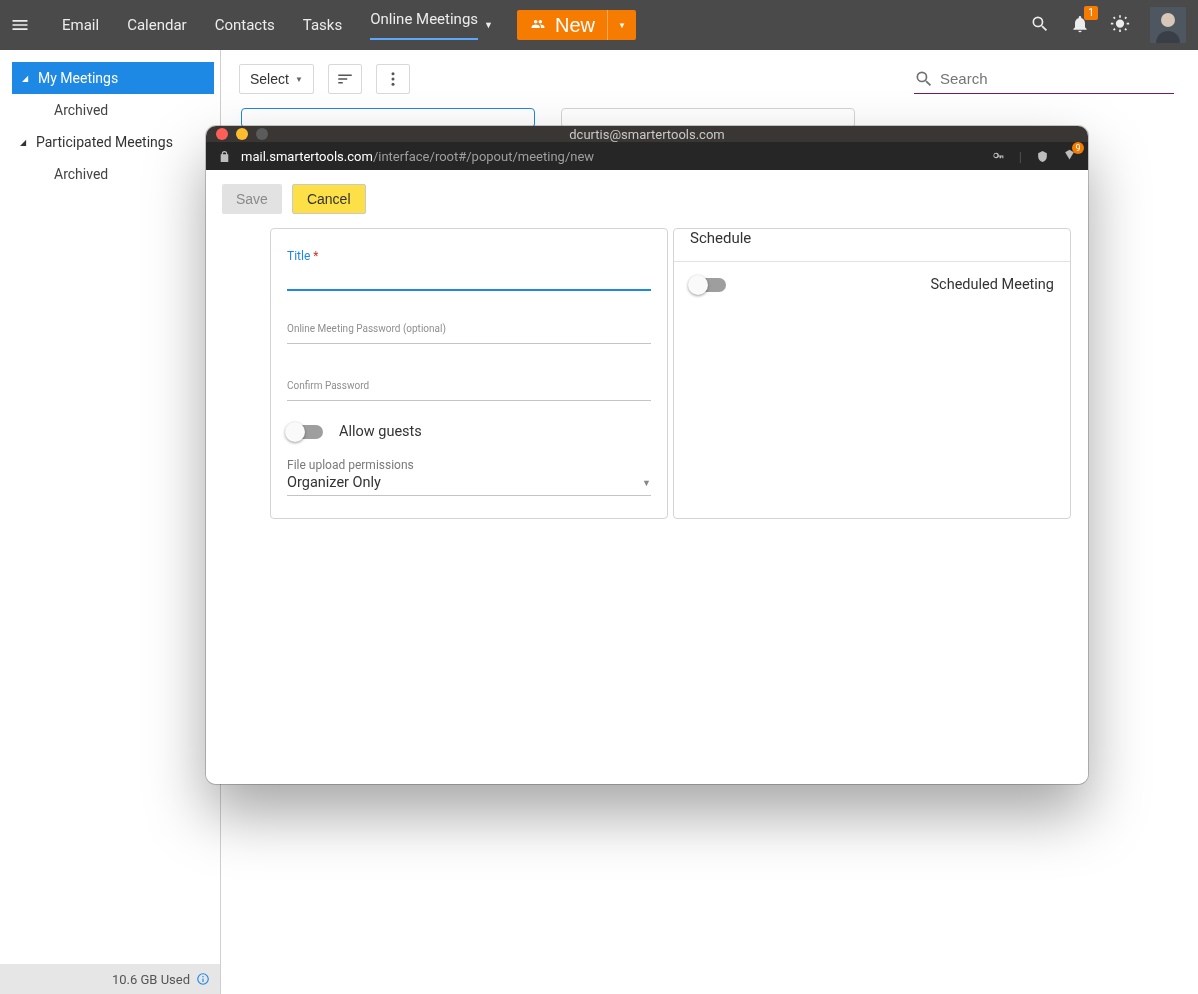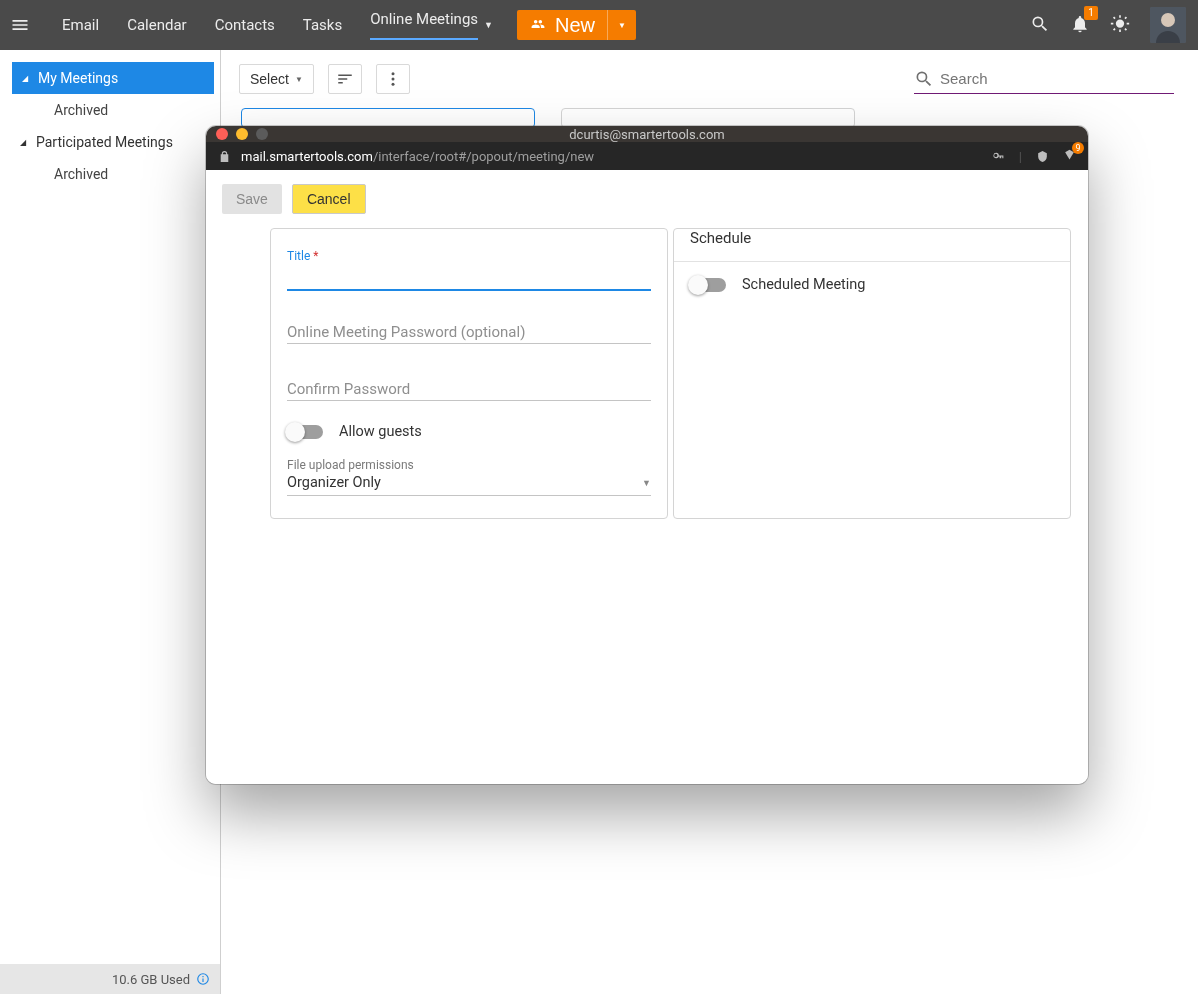--- a/index.html
+++ b/index.html
@@ -101,21 +101,21 @@
   .panel.right{width:398px; padding:0 16px 12px;}
   .sched-header{font-size:15px; color:#333; border-bottom:1px solid #e2e2e2; padding:0 4px 14px 0; margin:0 -16px 12px; padding-left:16px; padding-right:16px;}
 
   .field{position:relative; margin-bottom:26px;}
   .field .flabel{font-size:12px; color:var(--accent);}
   .field.title-f .flabel .req{color:#d32f2f;}
   .field input[type=text], .field input[type=password]{
     width:100%; border:none; border-bottom:1px solid #c4c4c4; padding:6px 0 4px; font-size:14px; outline:none; background:transparent;
   }
   .field.title-f input{border-bottom:2px solid var(--accent);}
-  .field .placeholder-label{position:absolute; left:0; top:6px; color:#8f8f8f; font-size:15px; pointer-events:none;}
+  .field .placeholder-label{position:absolute; left:0; top:6px; color:#8f8f8f; font-size:10px; pointer-events:none;}
   .field.pw1{margin-bottom:30px;}
   .field.pw2{margin-bottom:22px;}
 
   .toggle-row{display:flex; align-items:center; gap:16px; margin:16px 0 18px;}
   .toggle{position:relative; width:36px; height:14px; background:#9e9e9e; border-radius:10px; cursor:pointer;}
   .toggle .knob{position:absolute; width:20px; height:20px; background:#fafafa; border-radius:50%; top:-3px; left:-2px; box-shadow:0 1px 3px rgba(0,0,0,.4);}
   .toggle-row .tlabel{font-size:14.5px; color:#333;}
 
   .field.select .flabel{color:#7a7a7a; font-size:12px;}
   .field.select .sel{display:flex; align-items:center; justify-content:space-between; border-bottom:1px solid #c4c4c4; padding:2px 0 4px;}
@@ -318,21 +318,21 @@
           <div class="flabel">File upload permissions</div>
           <div class="sel">
             <span class="val">Organizer Only</span>
             <span class="caret">▼</span>
           </div>
         </div>
       </div>
 
       <div class="panel right">
         <div class="sched-header">Schedule</div>
-        <div class="toggle-row" style="margin:14px 0 10px;">
+        <div class="toggle-row" style="margin:14px 0 10px;justify-content:space-between;">
           <div class="toggle">
               <div class="knob"></div>
             </div>
           <span class="tlabel">Scheduled Meeting</span>
         </div>
       </div>
     </div>
   </div>
 </div>
 

